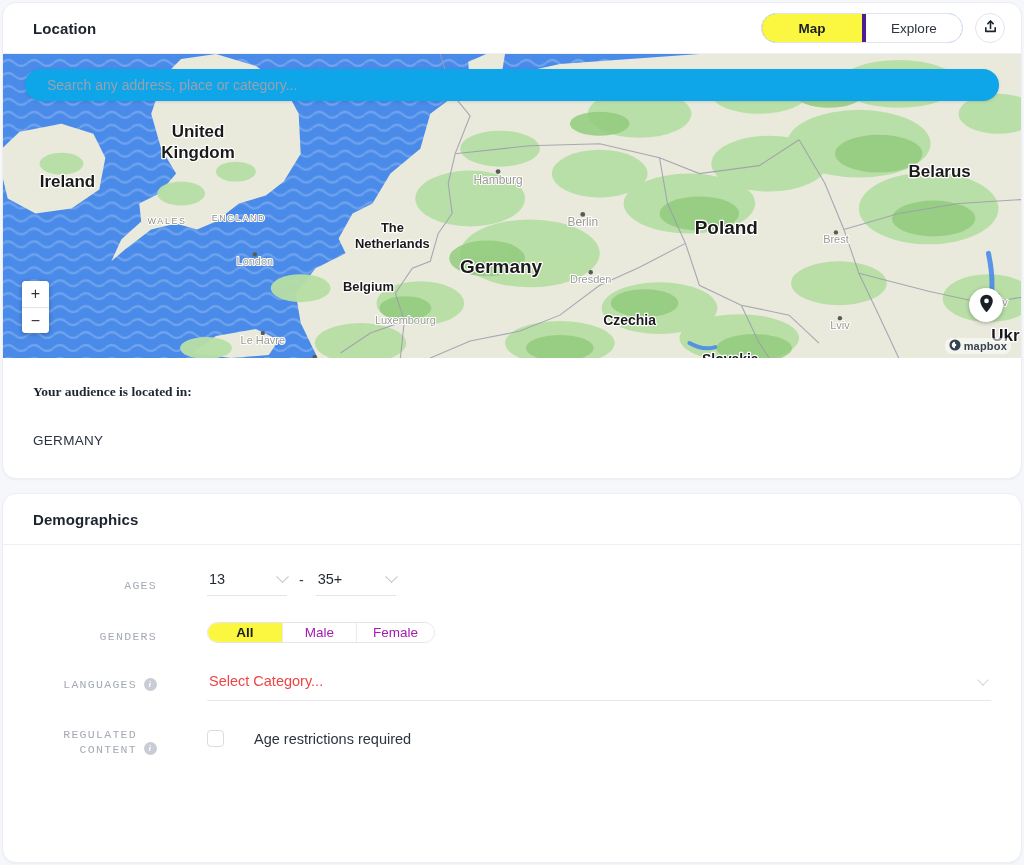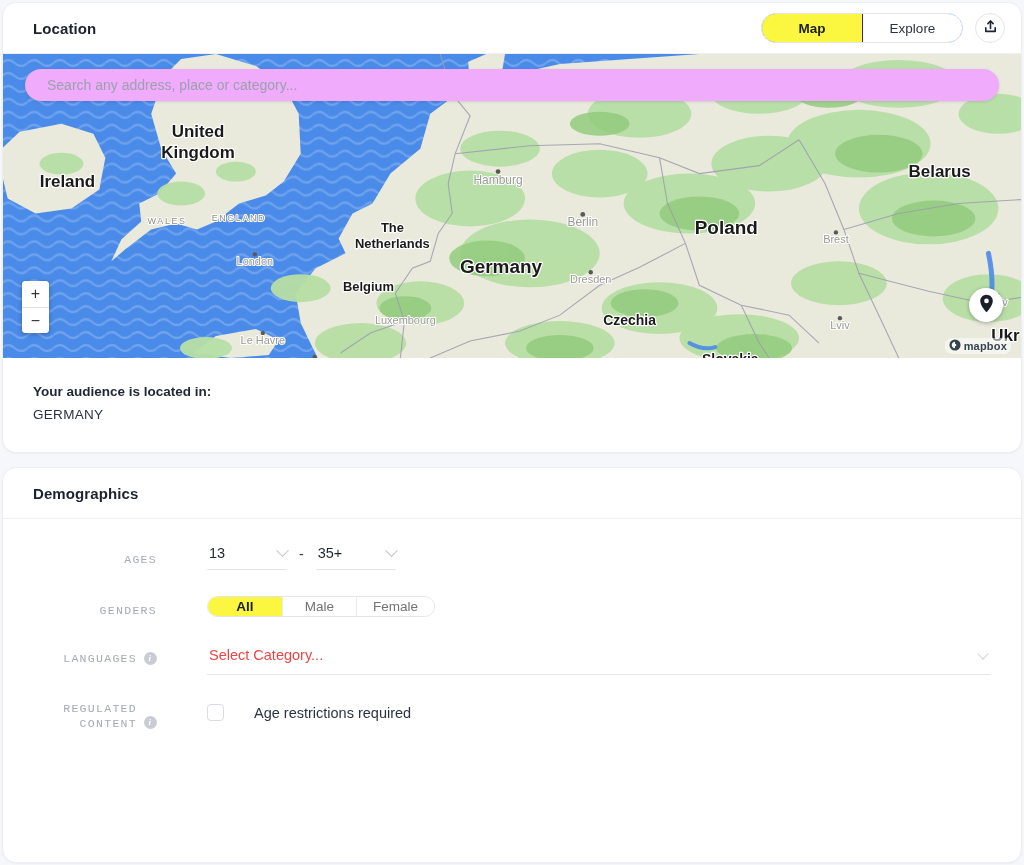--- a/index.html
+++ b/index.html
@@ -74,21 +74,21 @@
     padding: 0 16px;
     display: flex;
     align-items: center;
     justify-content: center;
     font-size: 13.5px;
     color: #2b3440;
     background: #fff;
     cursor: pointer;
     border: none;
     font-family: inherit;
-    border-left: 1px solid #4c1d95;
+    border-left: 4px solid #4c1d95;
   }
   .seg-btn:first-child { border-left: none; }
   .seg-btn.active {
     background: #fbf63f;
     font-weight: bold;
     color: #1b1f27;
   }
 
   .icon-btn {
     width: 30px; height: 30px;
@@ -110,21 +110,21 @@
     border-top: 1px solid #eef0f4;
   }
 
   .map-svg { position: absolute; inset: 0; width: 100%; height: 100%; display: block; }
 
   .map-search {
     position: absolute;
     left: 22px; right: 22px; top: 15px;
     height: 32px;
     border-radius: 999px;
-    background: #f0abfc;
+    background: #0ea5e9;
     box-shadow: 0 1px 3px rgba(20,30,60,.13);
     display: flex;
     padding: 0 22px;
     z-index: 6;
   }
   .map-search input {
     border: none; outline: none; background: transparent;
     width: 100%;
     font-size: 14px;
     font-family: inherit;
@@ -205,21 +205,22 @@
   }
 
   
   .audience {
     padding: 26px 30px 30px 30px;
   }
   .aud-lead {
     font-size: 13.5px;
     font-weight: bold;
     color: #1f2733;
-    margin-bottom: 8px;
+    margin-bottom: 33px;
+    font-family: Liberation Serif, serif;
   }
   .aud-value {
     font-size: 13.5px;
     color: #2b3440;
     letter-spacing: .3px;
   }
 
   
   .card-demo { flex: 1 1 auto; display: flex; flex-direction: column; }
 
@@ -309,21 +310,21 @@
     background: #fff;
   }
   .pill button {
     min-width: 74px;
     padding: 0 16px;
     border: none;
     border-left: 1px solid #e9ebf0;
     background: #fff;
     font-size: 13.5px;
     font-family: inherit;
-    color: #737373;
+    color: #a21caf;
     cursor: pointer;
   }
   .pill button:first-child { border-left: none; }
   .pill button.active { background: #fbf63f; font-weight: bold; color: #1b1f27; }
 
   
   .lang-select {
     position: relative;
     border-bottom: 1px solid #e6e8ed;
     padding: 2px 24px 10px 2px;

